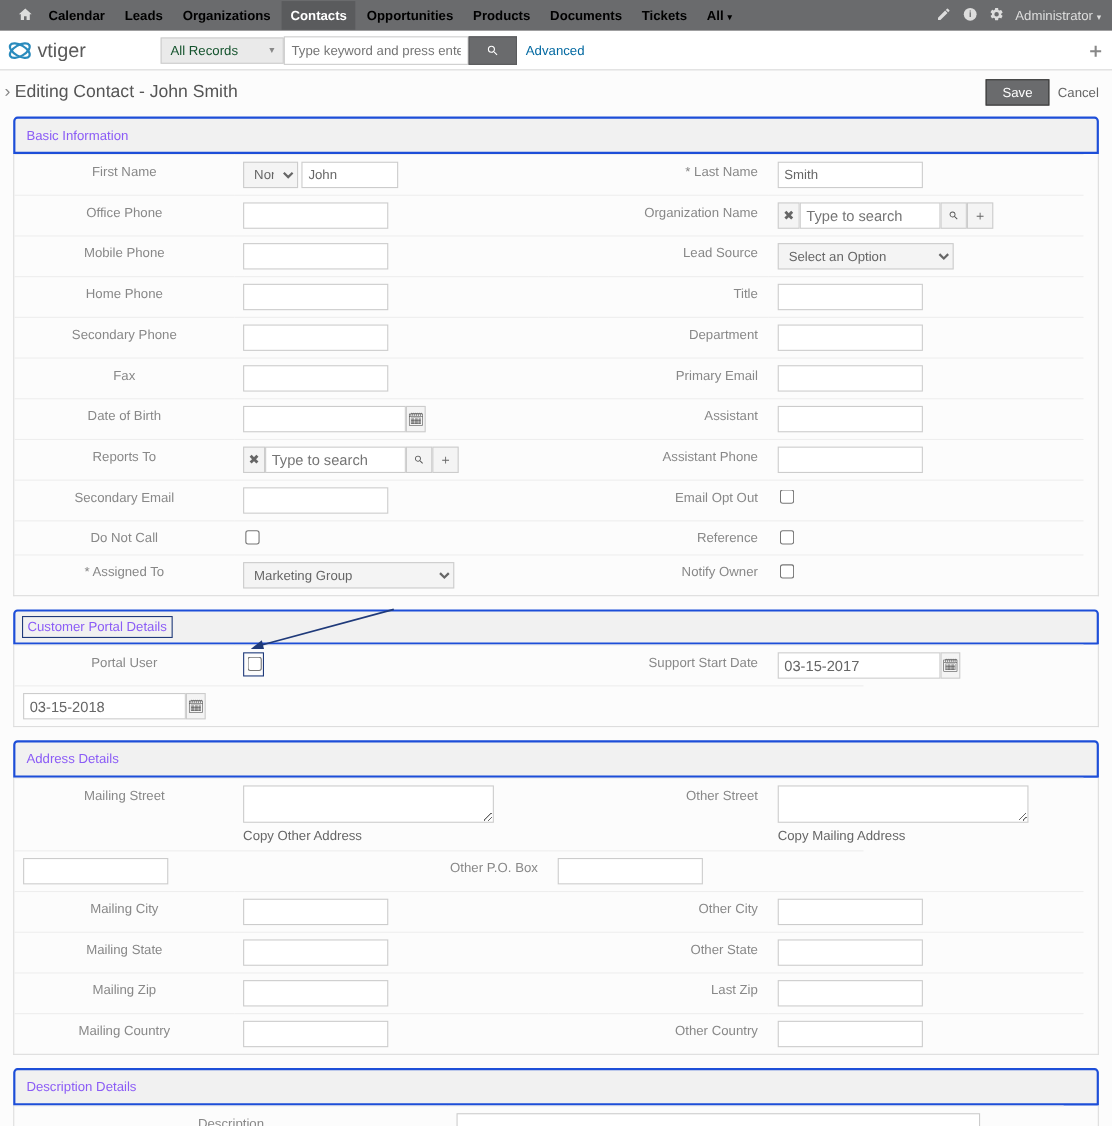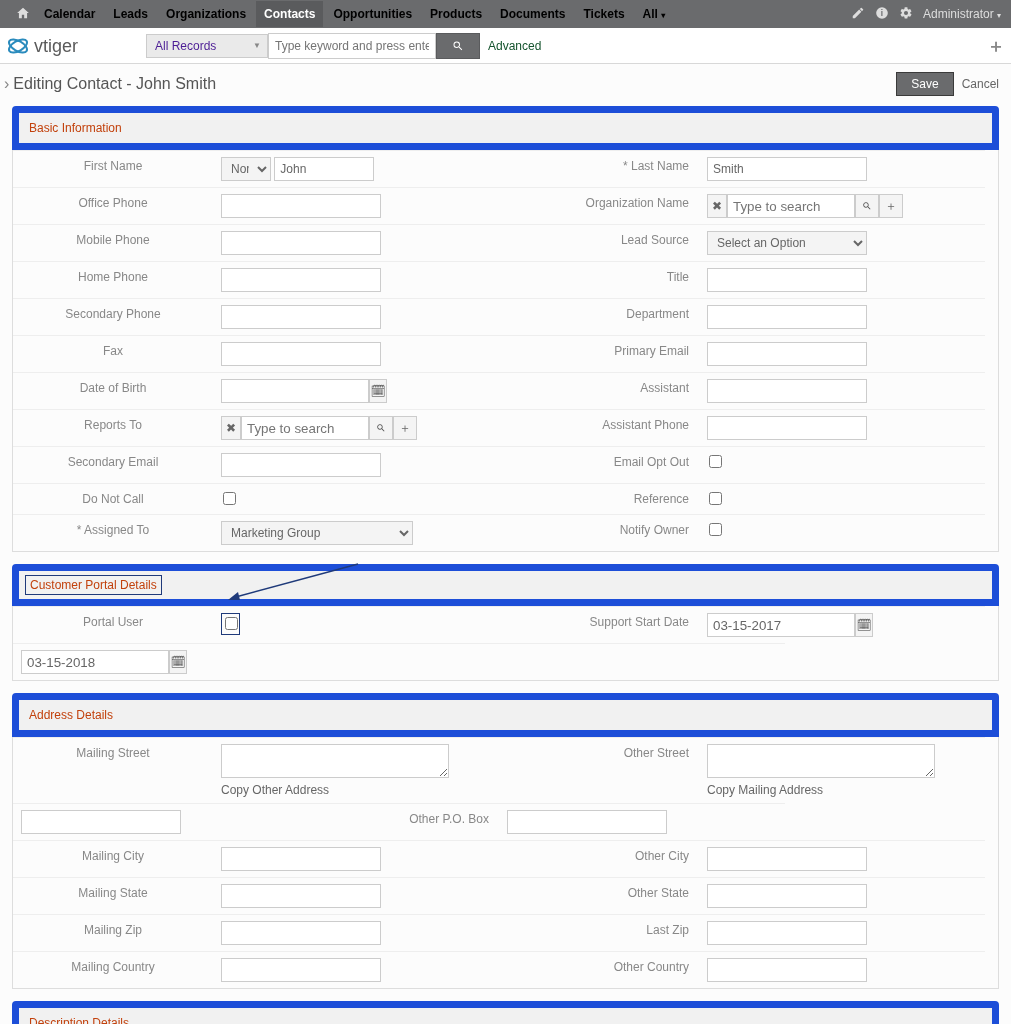--- a/index.html
+++ b/index.html
@@ -6,40 +6,40 @@
 body { font-family: Arial, Helvetica, sans-serif; font-size: 12px; color: #333; background: #fcfcfc; width: 1011px; }
 .topbar { background: #6a6b6d; color: #fff; padding: 0 10px; height: 28px; display: flex; align-items: center; }
 .topbar .home { margin: 0 6px; }
 .topnav { display: flex; gap: 2px; flex: 1; align-items: center; }
 .topnav a { color: #000000; text-decoration: none; padding: 6px 8px; font-size: 12px; font-weight: bold; }
 .topnav a.active { color: #fff; background: #5a5b5d; }
 .rightnav { display: flex; align-items: center; gap: 10px; color: #ddd; font-size: 12px; }
 .rightnav span, .rightnav svg { cursor: pointer; }
 .subbar { display: flex; align-items: center; padding: 4px 0; border-bottom: 1px solid #d8d8d8; background: #fff; height: 36px; }
 .logo { display: flex; align-items: center; gap: 4px; margin-right: 36px; margin-left: 6px; }
-.recselect { background: #eaeaea; border: 1px solid #ccc; padding: 4px 24px 4px 8px; width: 122px; color: #4c1d95; position: relative; font-size: 12px; }
+.recselect { background: #eaeaea; border: 1px solid #ccc; padding: 4px 24px 4px 8px; width: 112px; color: #14532d; position: relative; font-size: 12px; }
 .searchinput { border: 1px solid #ccc; padding: 4px 6px; width: 168px; font-size: 12px; height: 26px; color: #555; }
 .searchbtn { background: #6a6b6d; border: 1px solid #5a5b5d; color: #fff; width: 44px; height: 26px; display: inline-flex; align-items: center; justify-content: center; cursor: pointer; }
-.advanced { margin-left: 8px; color: #14532d; font-size: 12px; text-decoration: none; }
+.advanced { margin-left: 8px; color: #0369a1; font-size: 12px; text-decoration: none; }
 .plusbig { margin-left: auto; margin-right: 6px; color: #888; font-size: 18px; font-weight: bold; cursor: pointer; }
 .titlebar { display: flex; align-items: center; padding: 8px 12px 10px 4px; }
 .expander { color: #888; margin-right: 4px; font-size: 16px; }
 .pagetitle { font-size: 16px; color: #555; flex: 1; }
 .savebtn { background: #6a6b6d; color: #fff; border: 1px solid #3a3a3a; padding: 4px 14px; margin-right: 8px; font-size: 12px; cursor: pointer; }
 .cancelbtn { color: #666; text-decoration: none; font-size: 12px; cursor: pointer; }
 .block { margin: 0 12px 12px 12px; }
-.blockhead { background: #f1f1f1; border: 7px solid #1d4ed8; padding: 8px 10px; color: #c2410c; font-size: 12px; border-top-left-radius: 4px; border-top-right-radius: 4px; }
+.blockhead { background: #f1f1f1; border: 2px solid #1d4ed8; padding: 8px 10px; color: #8b5cf6; font-size: 12px; border-top-left-radius: 4px; border-top-right-radius: 4px; }
 .blockbody { display: flex; flex-wrap: wrap; border-left: 1px solid #ddd; border-right: 1px solid #ddd; border-bottom: 1px solid #ddd; }
 .row { display: flex; width: 100%; }
 .cell-l { width: 200px; text-align: center; padding: 8px 10px; color: #888; font-size: 12px; border-top: 1px solid #eee; }
 .cell-v { width: 286px; padding: 6px 8px; border-top: 1px solid #eee; }
 .cell-l2 { width: 200px; text-align: right; padding: 8px 10px; color: #888; font-size: 12px; border-top: 1px solid #eee; }
 .cell-v2 { width: 286px; padding: 6px 8px; border-top: 1px solid #eee; }
 input[type=text], select, textarea { border: 1px solid #ccc; padding: 3px 5px; font-size: 12px; color: #666; background: #fff; }
-.inp-m { width: 160px; height: 24px; }
+.inp-m { width: 132px; height: 24px; }
 .sel-sm { width: 50px; height: 24px; background: #f4f4f4; }
 .sel-m { width: 160px; height: 24px; background: #f4f4f4; }
 .ref-clear { background: #f4f4f4; border: 1px solid #ccc; display: inline-flex; height: 24px; width: 20px; align-items: center; justify-content: center; color: #666; cursor: pointer; vertical-align: top; }
 .ref-input { border: 1px solid #ccc; height: 24px; width: 128px; padding: 0 5px; color: #999; vertical-align: top; }
 .ref-btn { background: #f4f4f4; border: 1px solid #ccc; display: inline-flex; height: 24px; width: 24px; align-items: center; justify-content: center; color: #666; cursor: pointer; vertical-align: top; }
 .date-wrap { display: flex; }
 .date-input { border: 1px solid #ccc; height: 24px; width: 148px; padding: 0 5px; color: #666; }
 .date-btn { background: #f4f4f4; border: 1px solid #ccc; display: inline-flex; height: 24px; width: 18px; align-items: center; justify-content: center; color: #333; cursor: pointer; }
 .cbox { margin: 2px 0 0 2px; }
 .highlight-box { border: 1.5px solid #1f3a7a; display: inline-block; padding: 2px 4px; background: #f1f1f1; }
@@ -114,21 +114,21 @@
   <a class="cancelbtn">Cancel</a>
 </div>
 
 <div class="block">
   <div class="blockhead">Basic Information</div>
   <div class="blockbody">
     <div class="row">
       <div class="cell-l">First Name</div>
       <div class="cell-v">
         <select class="sel-sm"><option>None</option></select>
-        <input type="text" class="inp-m" style="width: 100px;" value="John">
+        <input type="text" class="inp-m" style="width: 88px;" value="John">
       </div>
       <div class="cell-l2">* Last Name</div>
       <div class="cell-v2"><input type="text" class="inp-m" value="Smith" style=""></div>
     </div>
     <div class="row">
       <div class="cell-l">Office Phone</div>
       <div class="cell-v"><input type="text" class="inp-m" style=""></div>
       <div class="cell-l2">Organization Name</div>
       <div class="cell-v2">
         <span class="ref-clear">✖</span><input class="ref-input" placeholder="Type to search" style=""><span class="ref-btn">

